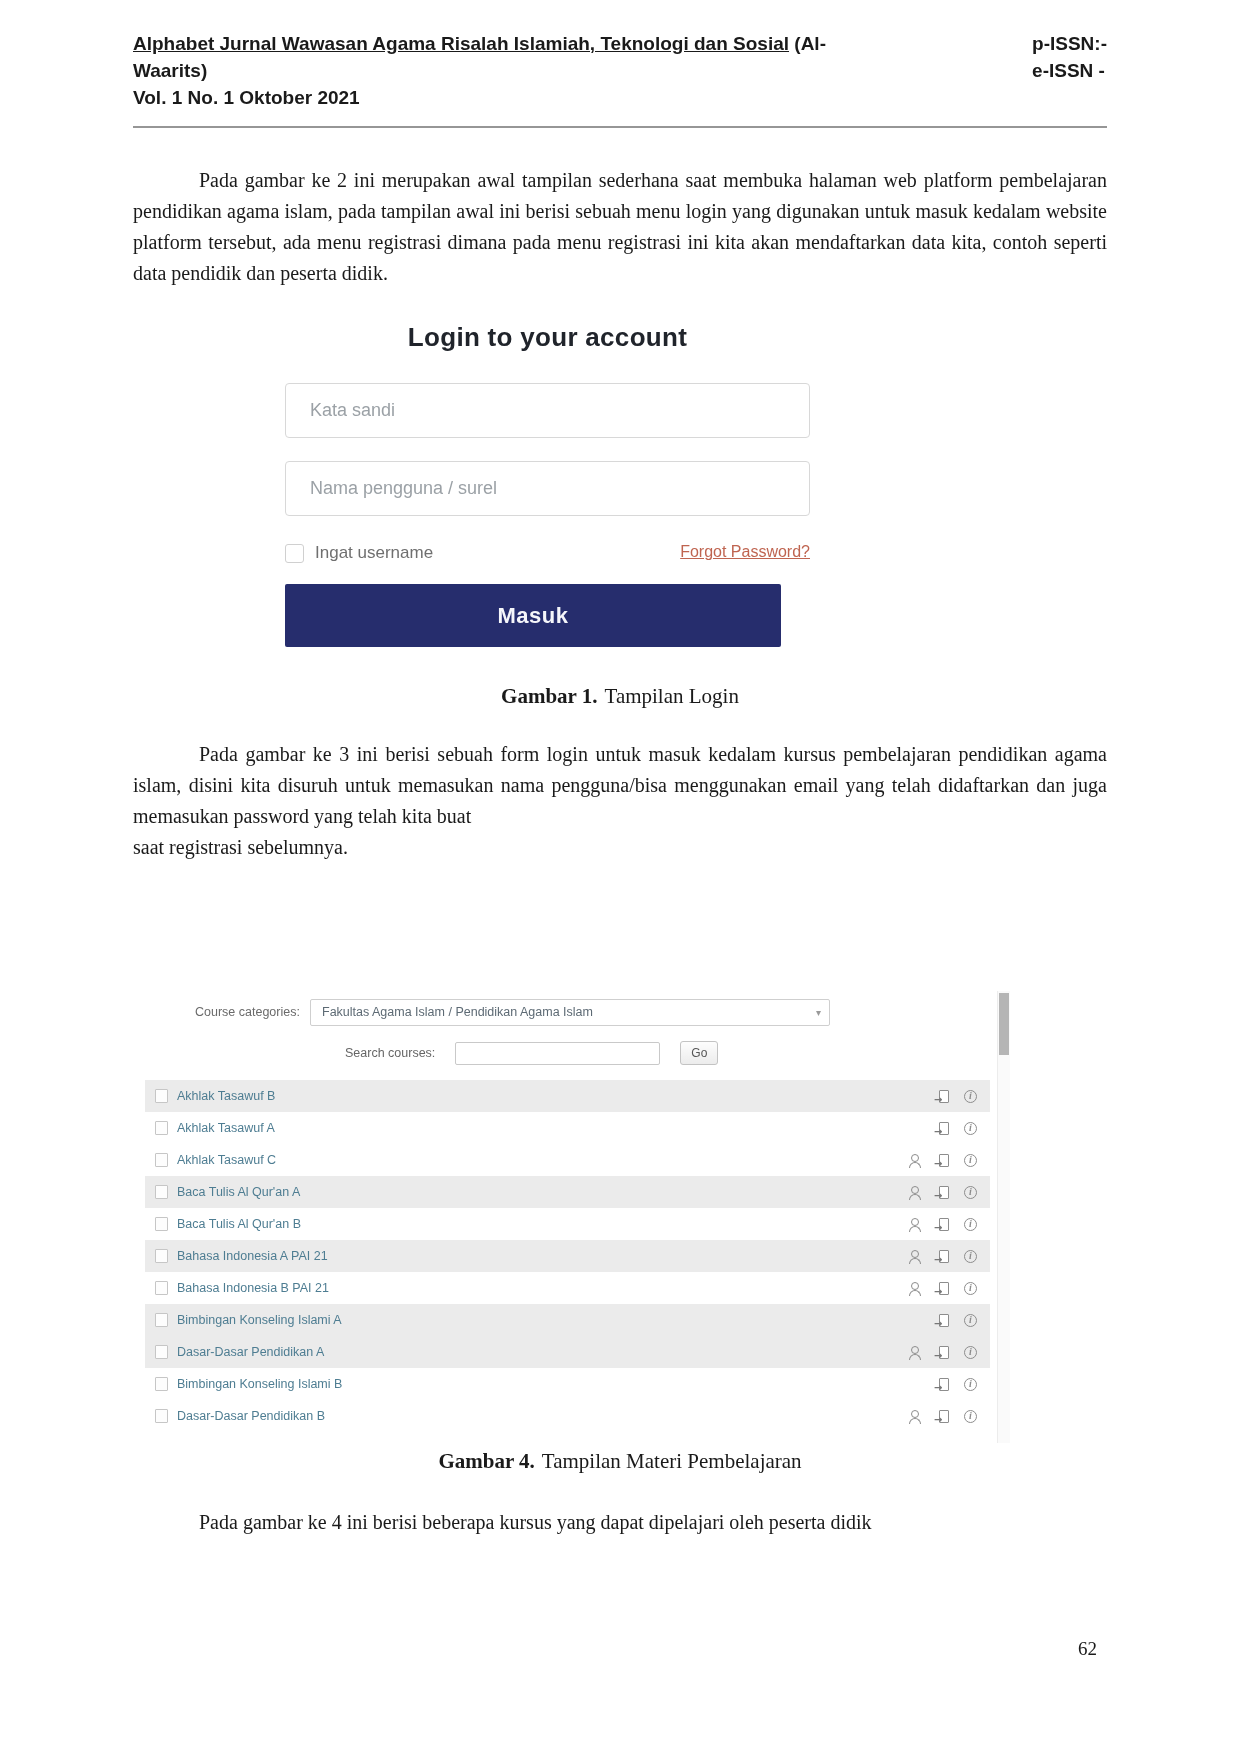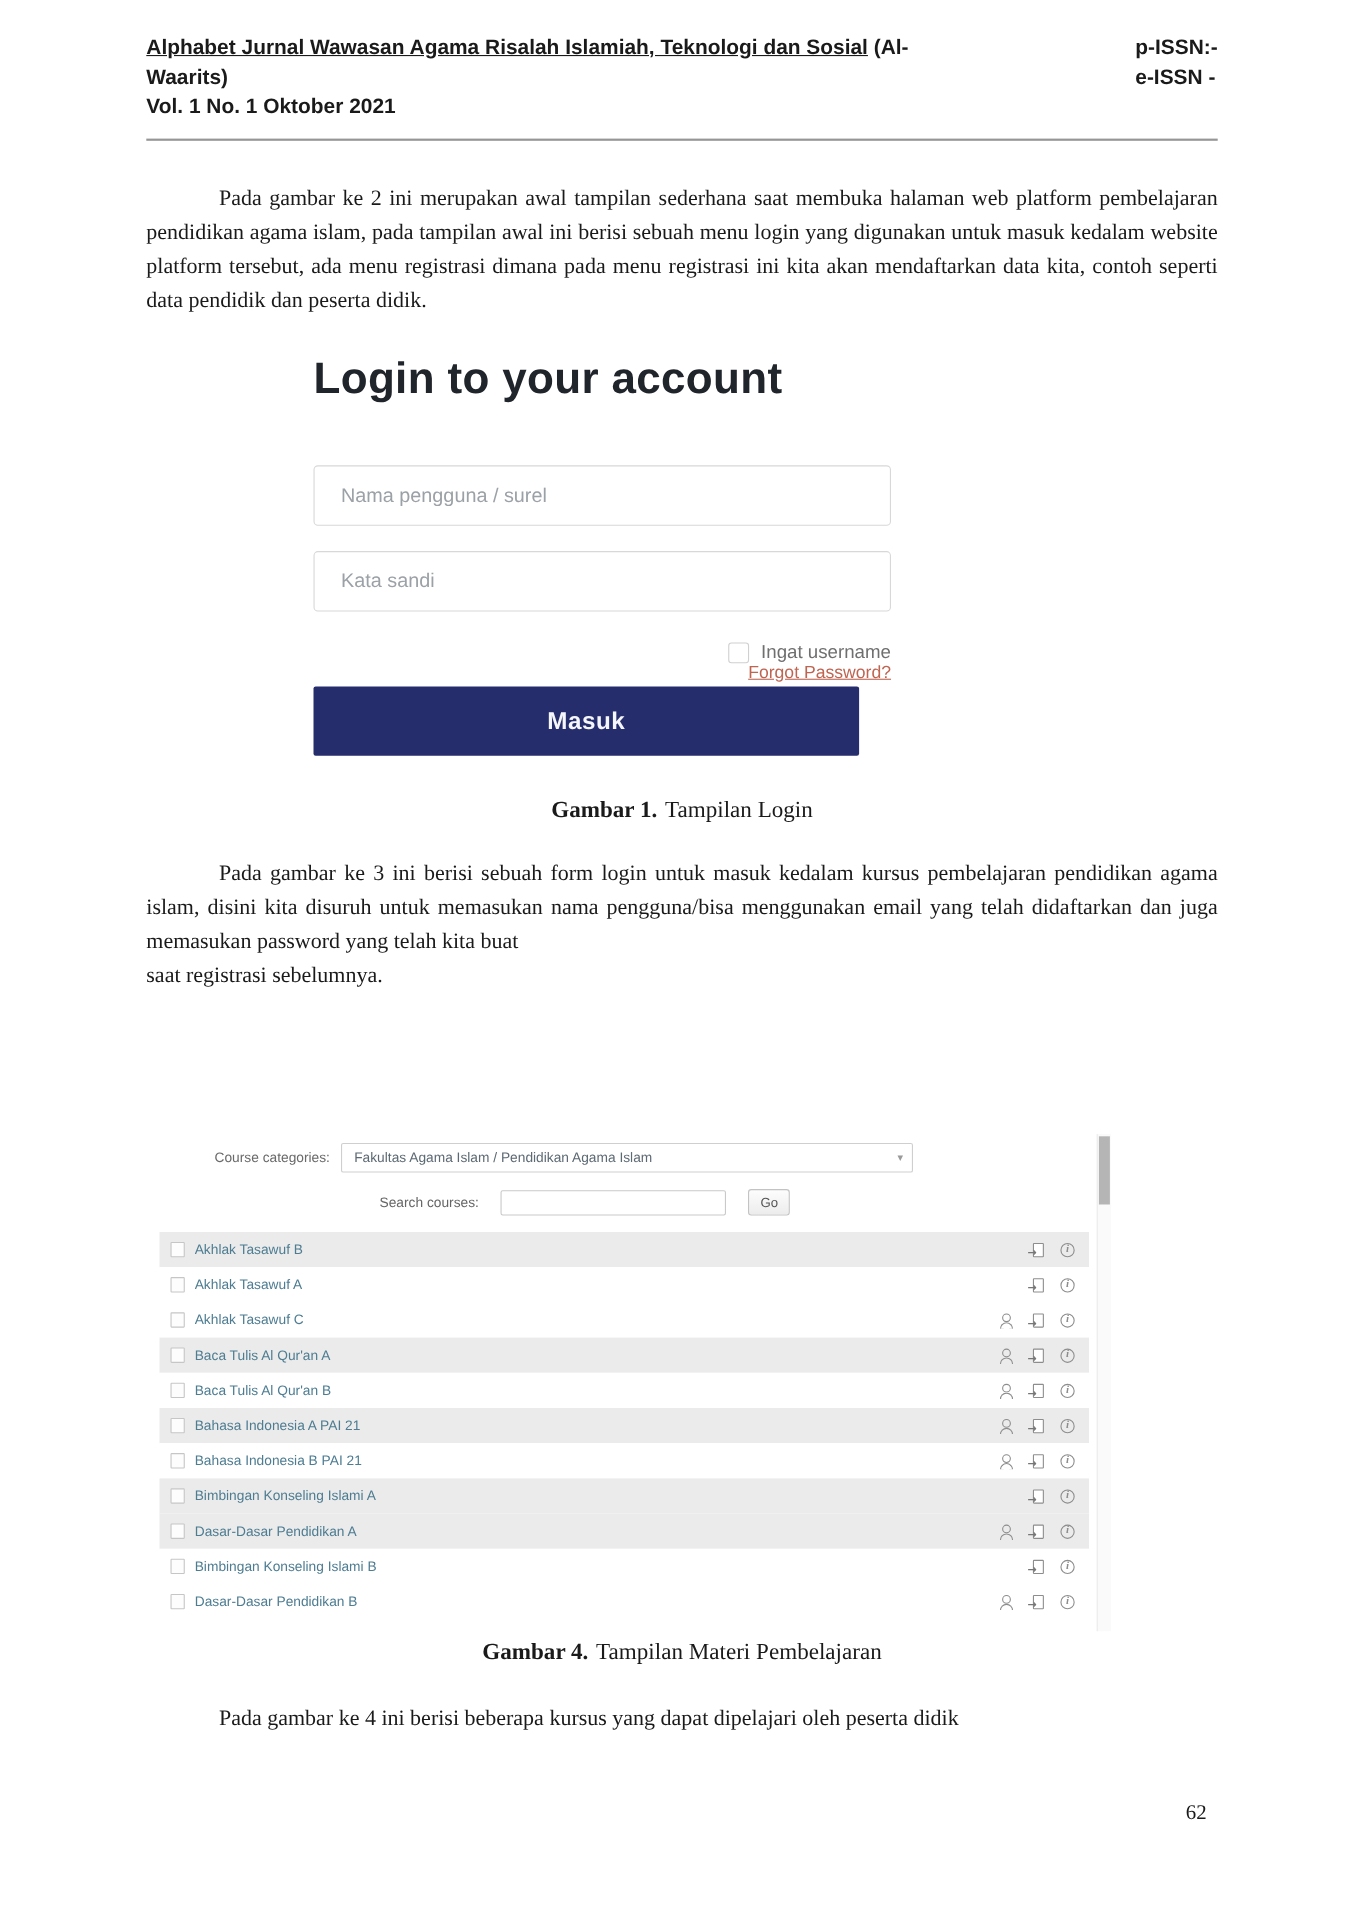--- a/index.html
+++ b/index.html
@@ -18,26 +18,26 @@
   
   .para{font-size:20px;line-height:31px;text-align:justify;text-indent:66px;margin:0;}
   .para.no-indent{text-indent:0;text-align:left;}
   .p1{margin-top:37px;}
   .p2{margin-top:30px;}
   .p2b{margin-top:0;}
   .p3{margin-top:33px;text-align:left;}
 
   
   .login-box{width:525px;margin-left:152px;margin-top:33px;font-family:"Liberation Sans",sans-serif;}
-  .login-title{font-size:40px;font-weight:bold;color:#20242b;letter-spacing:.3px;margin-bottom:56px;}
+  .login-title{font-size:26px;font-weight:bold;color:#20242b;text-align:center;letter-spacing:.3px;margin-bottom:30px;}
   .login-input{box-sizing:border-box;display:block;width:525px;height:55px;border:1px solid #d8d8d8;border-radius:4px;
                padding:0 24px;font-family:"Liberation Sans",sans-serif;font-size:18px;color:#444;background:#fff;outline:none;}
   .login-input + .login-input{margin-top:23px;}
   .login-input::placeholder{color:#9ba1a6;}
-  .login-options{display:flex;justify-content:space-between;align-items:flex-end;margin-top:27px;height:24px;flex-direction:column;}
+  .login-options{display:flex;justify-content:space-between;align-items:flex-start;margin-top:27px;height:24px;}
   .remember{display:flex;align-items:center;gap:11px;color:#6f6f6f;font-size:17px;}
   .checkbox{width:17px;height:17px;border:1px solid #d0d0d0;border-radius:3px;background:#fff;flex:0 0 auto;}
   .forgot-link{font-size:16px;color:#bf6450;text-decoration:underline;cursor:pointer;}
   .masuk-btn{box-sizing:border-box;display:flex;align-items:center;justify-content:center;width:496px;height:63px;
              margin-top:17px;background:#262d6d;border:none;border-radius:2px;color:#f5f6fa;
              font-family:"Liberation Sans",sans-serif;font-size:22px;font-weight:bold;letter-spacing:.5px;cursor:pointer;}
 
   
   .caption{font-size:21px;text-align:center;margin-top:37px;}
   .caption .cap-bold{font-weight:bold;}
@@ -101,22 +101,22 @@
         <div>p-ISSN:-</div>
         <div>e-ISSN -</div>
       </div>
     </div>
     <div class="jrule"></div>
 
     <p class="para p1">Pada gambar ke 2 ini merupakan awal tampilan sederhana saat membuka halaman web platform pembelajaran pendidikan agama islam, pada tampilan awal ini berisi sebuah menu login yang digunakan untuk masuk kedalam website platform tersebut, ada menu registrasi dimana pada menu registrasi ini kita akan mendaftarkan data kita, contoh seperti data pendidik dan peserta didik.</p>
 
     <div class="login-box">
       <div class="login-title">Login to your account</div>
+      <input class="login-input" type="text" placeholder="Kata sandi" style="">
       <input class="login-input" type="text" placeholder="Nama pengguna / surel" style="">
-      <input class="login-input" type="text" placeholder="Kata sandi" style="">
       <div class="login-options">
         <span class="remember">
           <span class="checkbox"></span>
           <span>Ingat username</span>
         </span>
         <span class="forgot-link">Forgot Password?</span>
       </div>
       <button class="masuk-btn">Masuk</button>
     </div>
 

